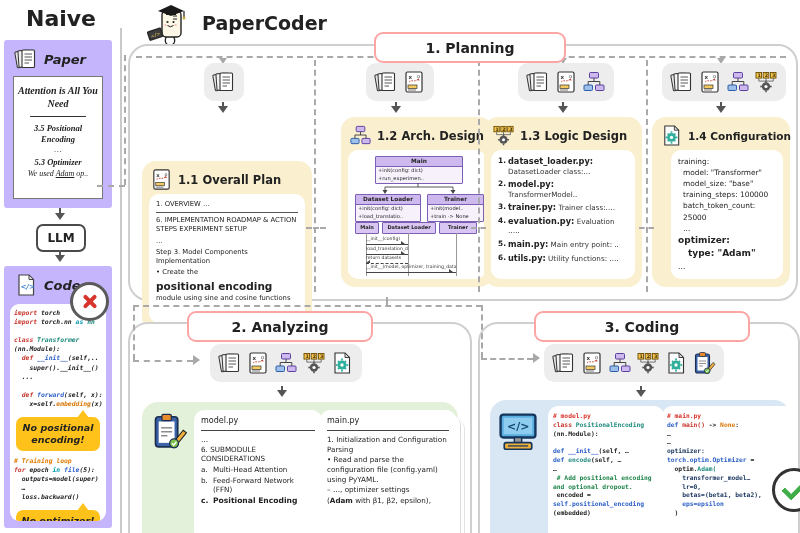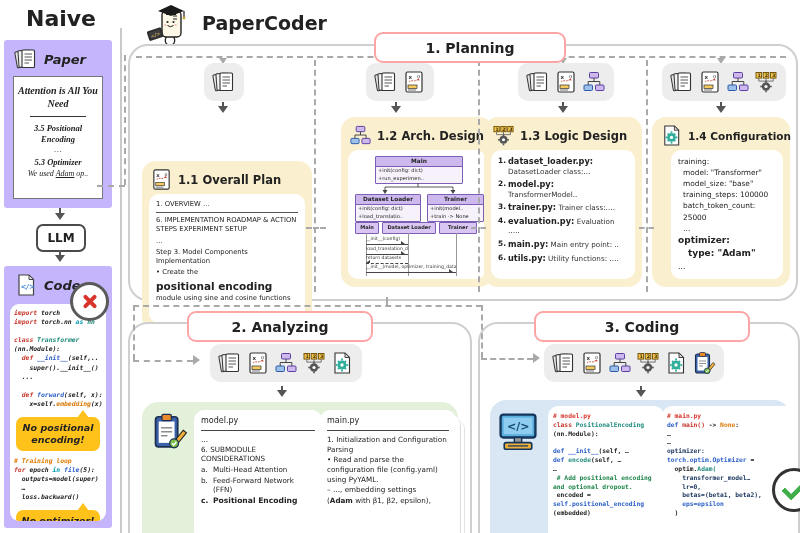--- a/index.html
+++ b/index.html
@@ -665,21 +665,21 @@
       <div class="mi bold-line">
           <span class="mm">c.</span>
           <span>Positional Encoding</span>
         </div>
     </div>
     <div class="sheet" id="main-card">
       <div class="stitle">main.py</div>
       <hr class="shr">
       <div>1. Initialization and Configuration Parsing</div>
       <div>• Read and parse the configuration file (config.yaml) using PyYAML.</div>
-      <div>– …, embedding settings</div>
+      <div>– …, optimizer settings</div>
       <div><span>(</span><b>Adam</b><span> with β1, β2, epsilon),</span></div>
     </div>
   </div>
 </div>
 
 <div class="container" id="coding-box">
   <div class="pill" id="coding-pill">3. Coding</div>
   <div class="icon-chip" style="left:64px;top:20px;">
       <span class="mini-icon">
         <svg viewBox="0 0 24 24">

